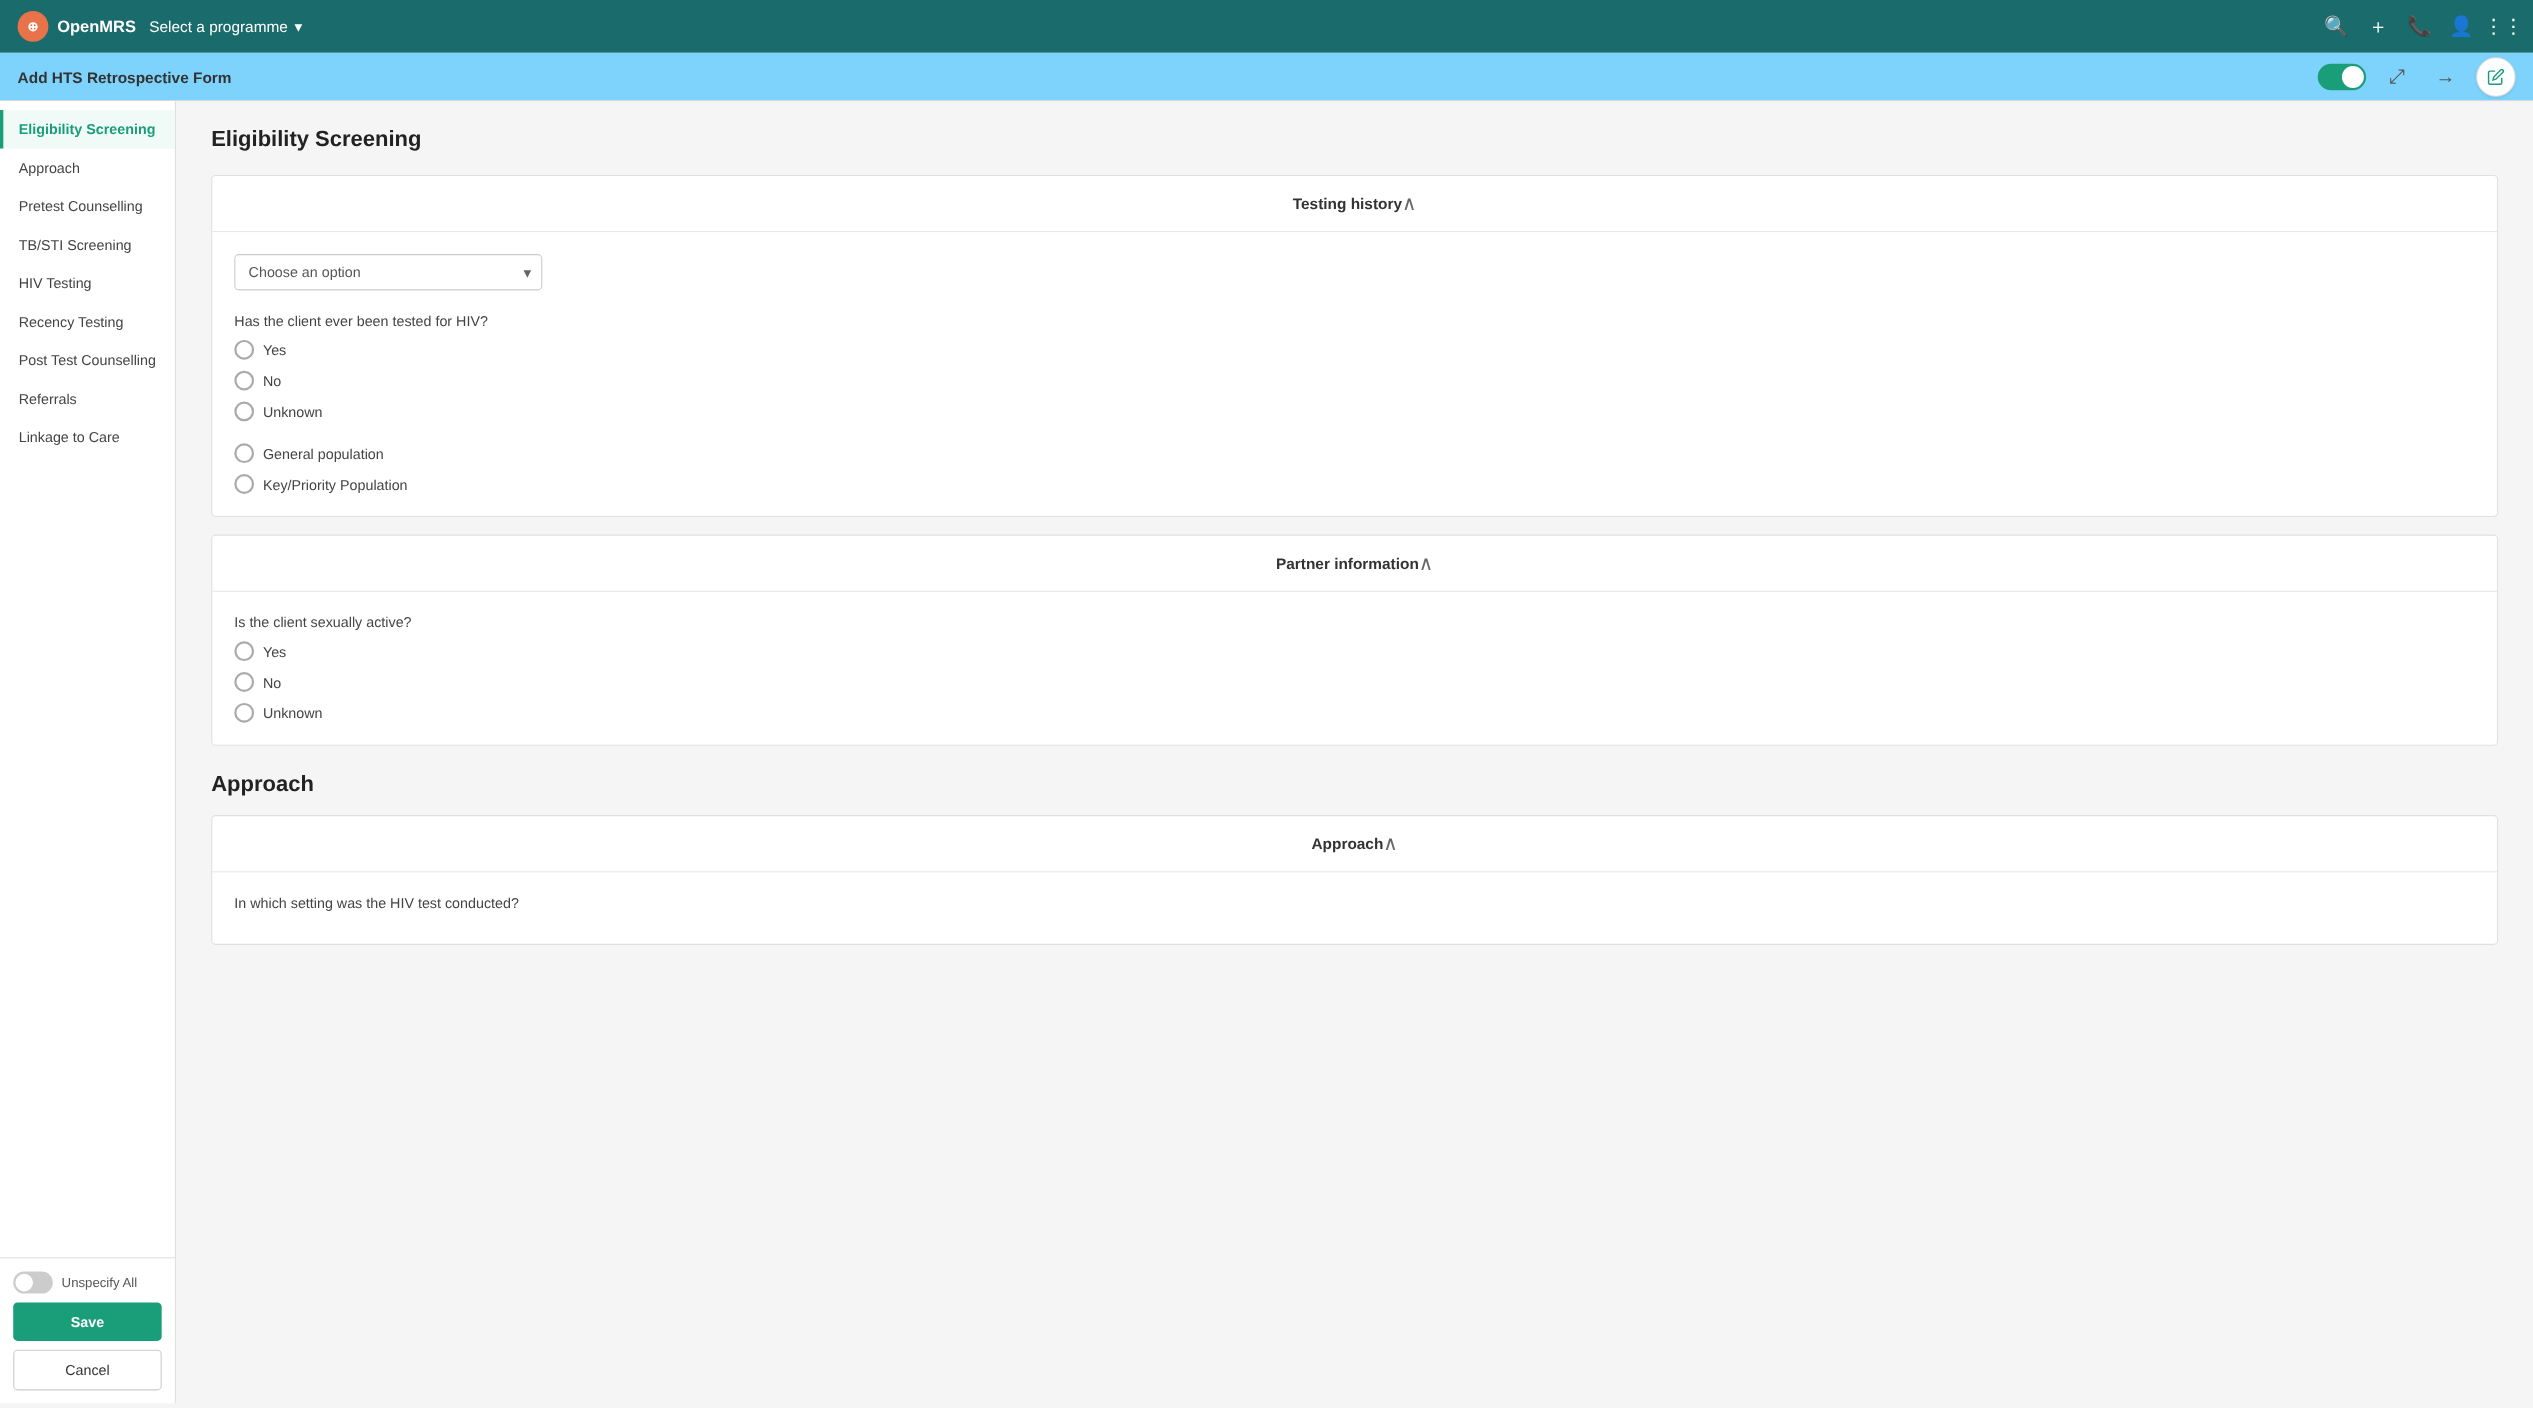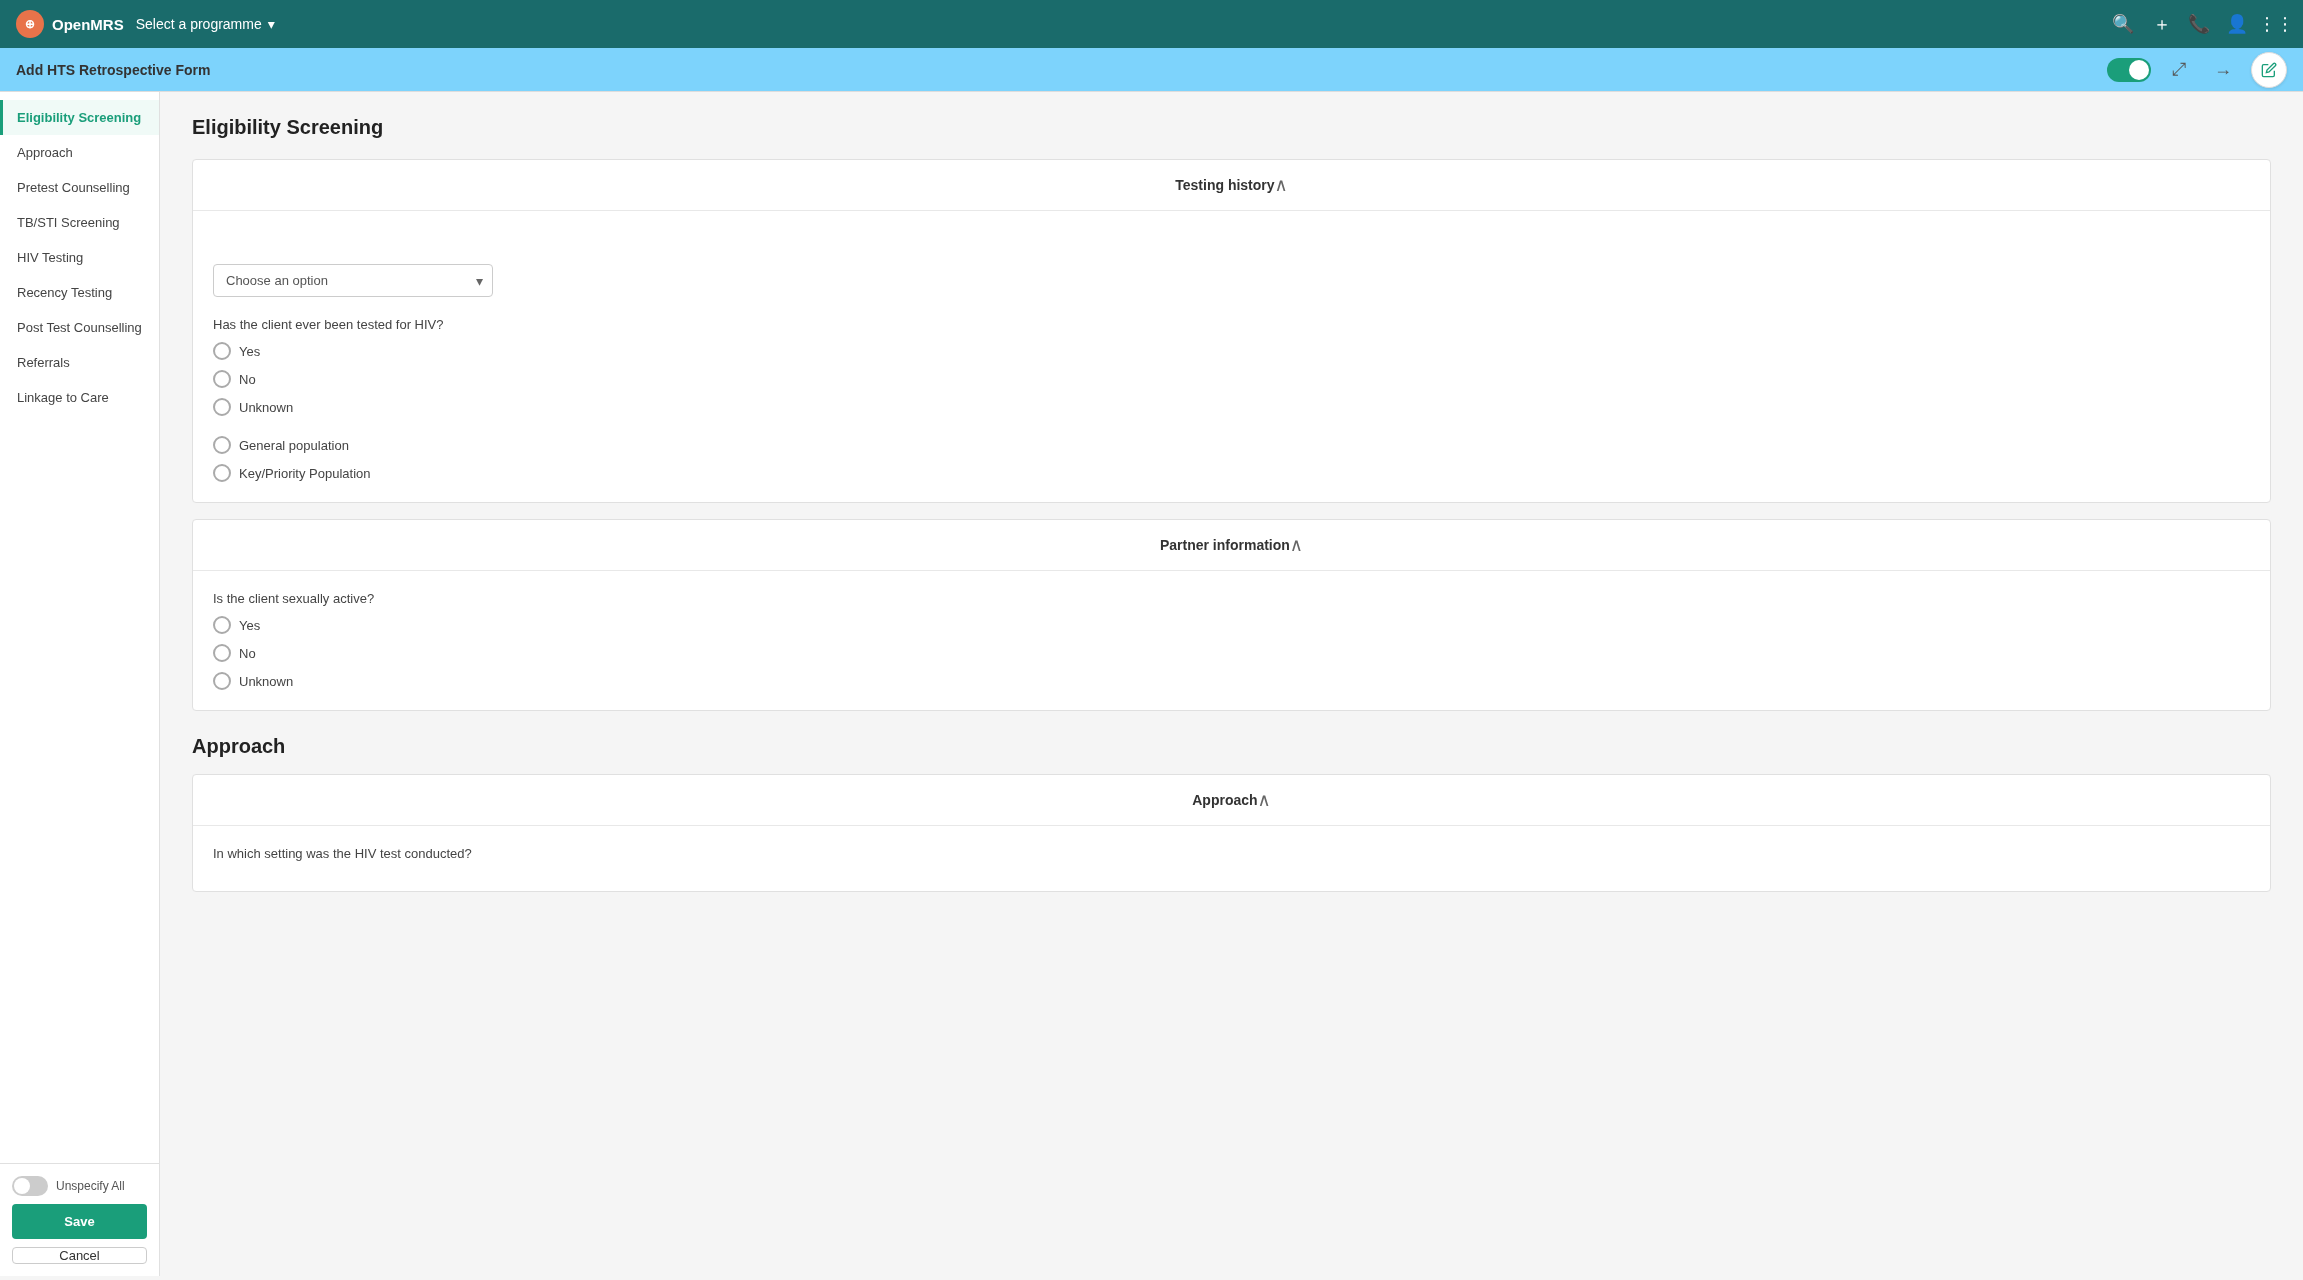--- a/index.html
+++ b/index.html
@@ -93,21 +93,21 @@
       width: 16px; height: 16px; background: white; border-radius: 50%;
       position: absolute; top: 2px; left: 2px;
     }
     .unspecify-label { font-size: 12px; color: #555; }
     .save-btn {
       background: #1a9e7a; color: white; border: none; border-radius: 4px;
       padding: 10px; width: 100%; cursor: pointer; font-size: 13px; font-weight: 600;
     }
     .cancel-btn {
       background: white; color: #333; border: 1px solid #ccc; border-radius: 4px;
-      width: 100%; cursor: pointer; font-size: 13px;
+      padding: 10px; width: 100%; cursor: pointer; font-size: 13px;
     }
 
     
     .content-area {
       flex: 1;
       overflow-y: auto;
       padding: 24px 32px;
       background: #f5f5f5;
     }
     .page-title {
@@ -126,21 +126,21 @@
     }
     .section-header-title { font-size: 14px; font-weight: 600; color: #333; }
     .chevron { font-size: 18px; color: #666; }
     .section-body { padding: 20px; }
 
     
     .form-question { margin-bottom: 20px; }
     .form-question:last-child { margin-bottom: 0; }
     .question-label { font-size: 13px; color: #444; margin-bottom: 10px; }
     .select-wrapper {
-      position: relative; display: inline-block; margin-top: 33px;
+      position: relative; display: inline-block;
     }
     .form-select {
       appearance: none; border: 1px solid #ccc; border-radius: 4px;
       padding: 8px 36px 8px 12px; font-size: 13px; color: #555;
       background: white; cursor: pointer; min-width: 280px;
     }
     .select-arrow {
       position: absolute; right: 10px; top: 50%; transform: translateY(-50%);
       pointer-events: none; color: #666;
     }

